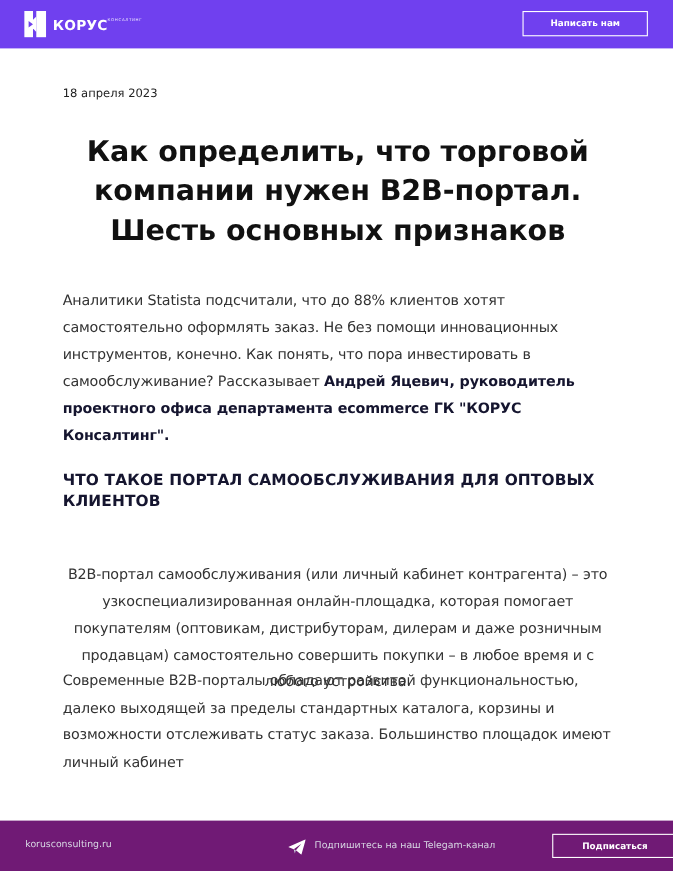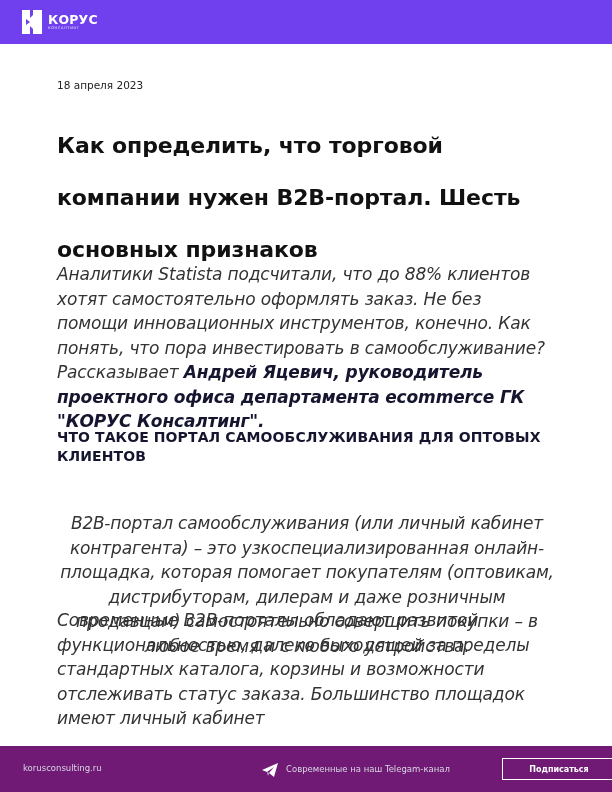--- a/index.html
+++ b/index.html
@@ -5,41 +5,41 @@
   * { box-sizing: border-box; margin: 0; padding: 0; }
   html, body { width: 612px; height: 792px; overflow: hidden; background: #ffffff; }
   body { font-family: "DejaVu Sans", sans-serif; color: #1a1a1a; position: relative; }
 
   .header {
     position: absolute; left: 0; top: 0; width: 612px; height: 44px;
     background: #7040ef;
   }
   .logo { position: absolute; left: 22px; top: 10px; height: 24px; display: flex; align-items: center; }
   .logo-mark { width: 20px; height: 24px; position: relative; }
-  .logo-text { margin-left: 6px; display: flex; flex-direction: column; justify-content: center; }
+  .logo-text { margin-left: 6px; display: flex; flex-direction: row; justify-content: center; }
   .logo-name { color: #fff; font-family: "DejaVu Sans", sans-serif; font-weight: bold; font-size: 12.5px; letter-spacing: 0.2px; line-height: 13px; }
   .logo-sub { color: #fff; font-size: 3.6px; letter-spacing: 0.6px; line-height: 5px; opacity: 0.85; }
 
   .write-btn {
     position: absolute; left: 475px; top: 10px; width: 114px; height: 23px;
     border: 1px solid #ffffff; background: transparent; color: #fff;
     font-family: "DejaVu Sans", sans-serif; font-weight: bold; font-size: 8px;
     display: flex; align-items: center; justify-content: center; cursor: pointer;
   }
 
   .content { position: absolute; left: 57px; top: 0; width: 500px; }
   .date { position: absolute; top: 79px; left: 0; font-size: 10.5px; color: #222; white-space: nowrap; }
   .title {
     position: absolute; top: 120px; left: 0; width: 500px;
-    font-family: "DejaVu Sans", sans-serif; font-weight: bold; font-size: 22px;
-    line-height: 52px; color: #111; letter-spacing: -0.1px;
+    font-family: "DejaVu Sans", sans-serif; font-weight: bold; font-size: 26px;
+    line-height: 36px; color: #111; letter-spacing: -0.1px; text-align: center;
   }
   .p {
     position: absolute; left: 0; width: 500px;
-    font-size: 17px; line-height: 24.5px; color: #333; letter-spacing: -0.15px; font-style: italic;
+    font-size: 13px; line-height: 24.5px; color: #333; letter-spacing: -0.15px;
   }
   .p b { color: #15152f; font-weight: bold; }
   .p1 { top: 262px; }
   .h2 {
     position: absolute; top: 428px; left: 0; width: 500px;
     font-weight: bold; font-size: 14px; line-height: 19px; color: #15152f; letter-spacing: 0.1px;
   }
   .p2 { top: 511px; text-align: center; }
   .p3 { top: 608px; }
 
@@ -66,32 +66,33 @@
       <rect x="0" y="0" width="8" height="24" fill="#fff"></rect>
       <rect x="11" y="0" width="9" height="24" fill="#fff"></rect>
       <polygon points="8,8 11,5 11,19 8,16" fill="#fff"></polygon>
       <polygon points="4,9 8,12 4,15" fill="#7040ef"></polygon>
     </svg>
     <div class="logo-text">
       <span class="logo-name">КОРУС</span>
       <span class="logo-sub">КОНСАЛТИНГ</span>
     </div>
   </div>
+  <button class="write-btn">Написать нам</button>
 </header>
 
 <main class="content">
   <div class="date">18 апреля 2023</div>
   <h1 class="title">Как определить, что торговой компании нужен B2B-портал. Шесть основных признаков</h1>
   <p class="p p1"><span>Аналитики Statista подсчитали, что до 88% клиентов хотят самостоятельно оформлять заказ. Не без помощи инновационных инструментов, конечно. Как понять, что пора инвестировать в самообслуживание? Рассказывает </span><b>Андрей Яцевич, руководитель проектного офиса департамента ecommerce ГК "КОРУС Консалтинг".</b></p>
   <h2 class="h2">ЧТО ТАКОЕ ПОРТАЛ САМООБСЛУЖИВАНИЯ ДЛЯ ОПТОВЫХ КЛИЕНТОВ</h2>
   <p class="p p2">B2B-портал самообслуживания (или личный кабинет контрагента) – это узкоспециализированная онлайн-площадка, которая помогает покупателям (оптовикам, дистрибуторам, дилерам и даже розничным продавцам) самостоятельно совершить покупки – в любое время и с любого устройства.</p>
   <p class="p p3">Современные B2B-порталы обладают развитой функциональностью, далеко выходящей за пределы стандартных каталога, корзины и возможности отслеживать статус заказа. Большинство площадок имеют личный кабинет</p>
 </main>
 
 <footer class="footer">
   <a class="site-link">korusconsulting.ru</a>
   <svg class="tg-icon" viewBox="0 0 16 14">
     <polygon points="0,7 16,0 12,14 7,10 12,4 5,9" fill="#ffffff"></polygon>
     <polygon points="5,9 7,10 6,13" fill="#c8c8d8"></polygon>
   </svg>
-  <span class="tg-text">Современные на наш Telegam-канал</span>
+  <span class="tg-text">Подпишитесь на наш Telegam-канал</span>
   <button class="subscribe-btn">Подписаться</button>
 </footer>
 
 </body></html>

